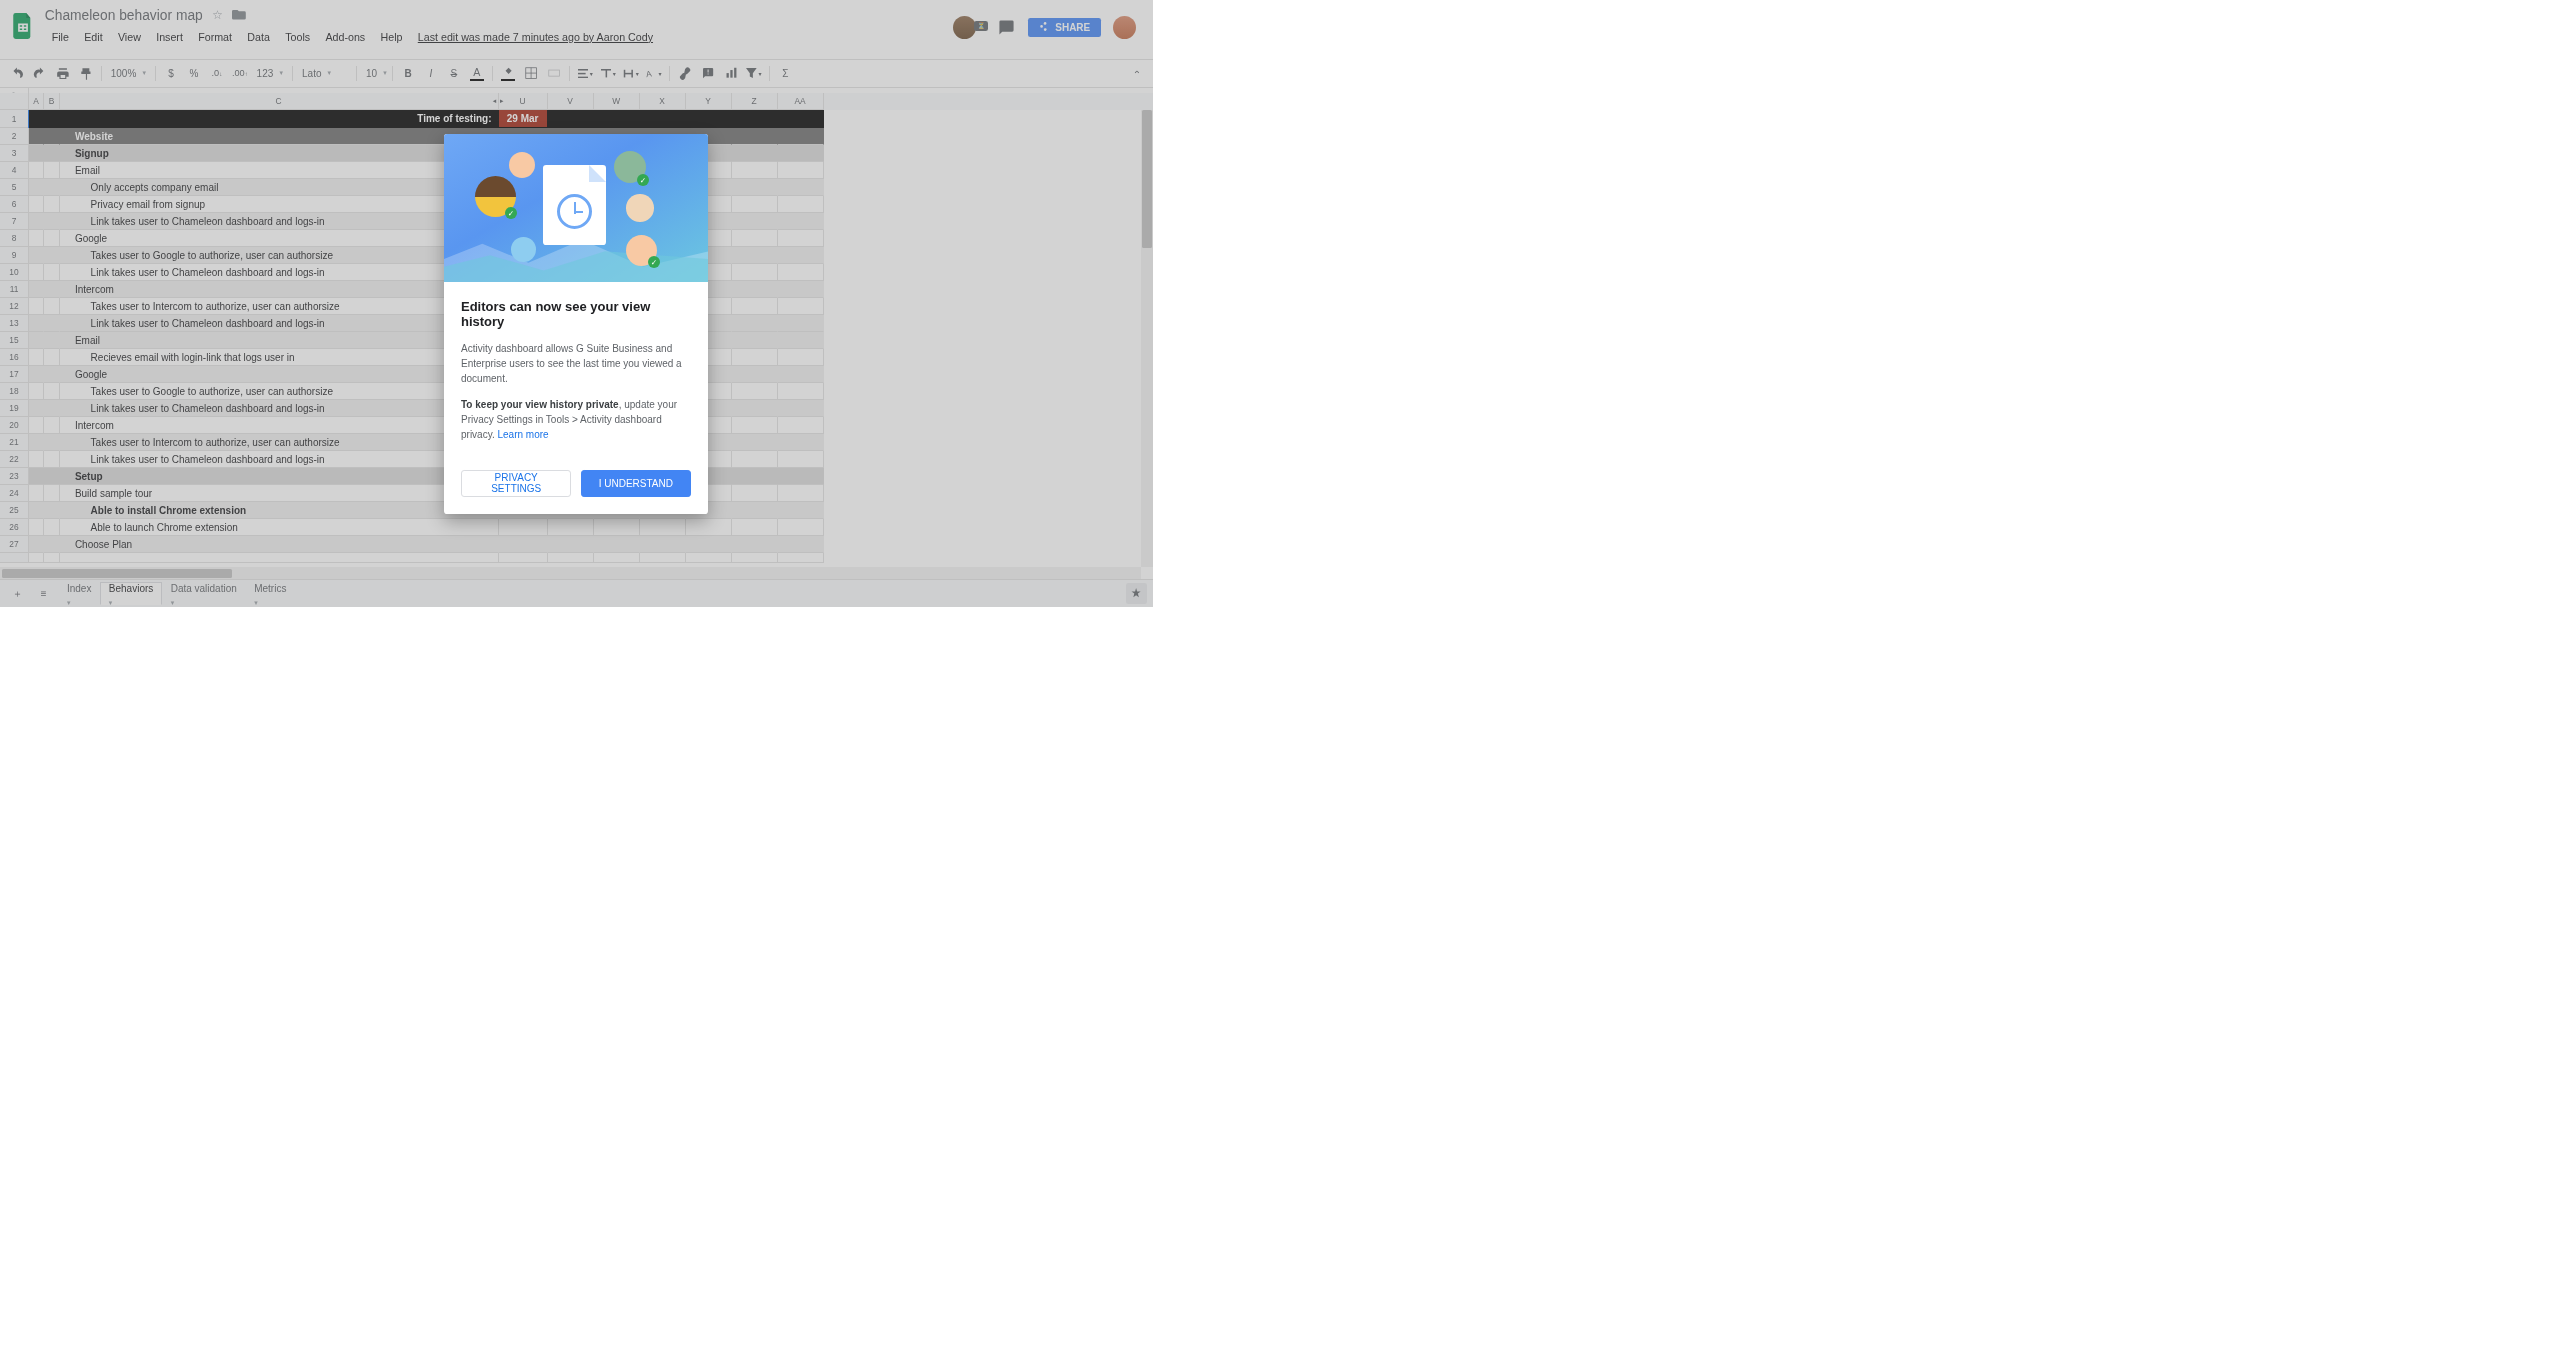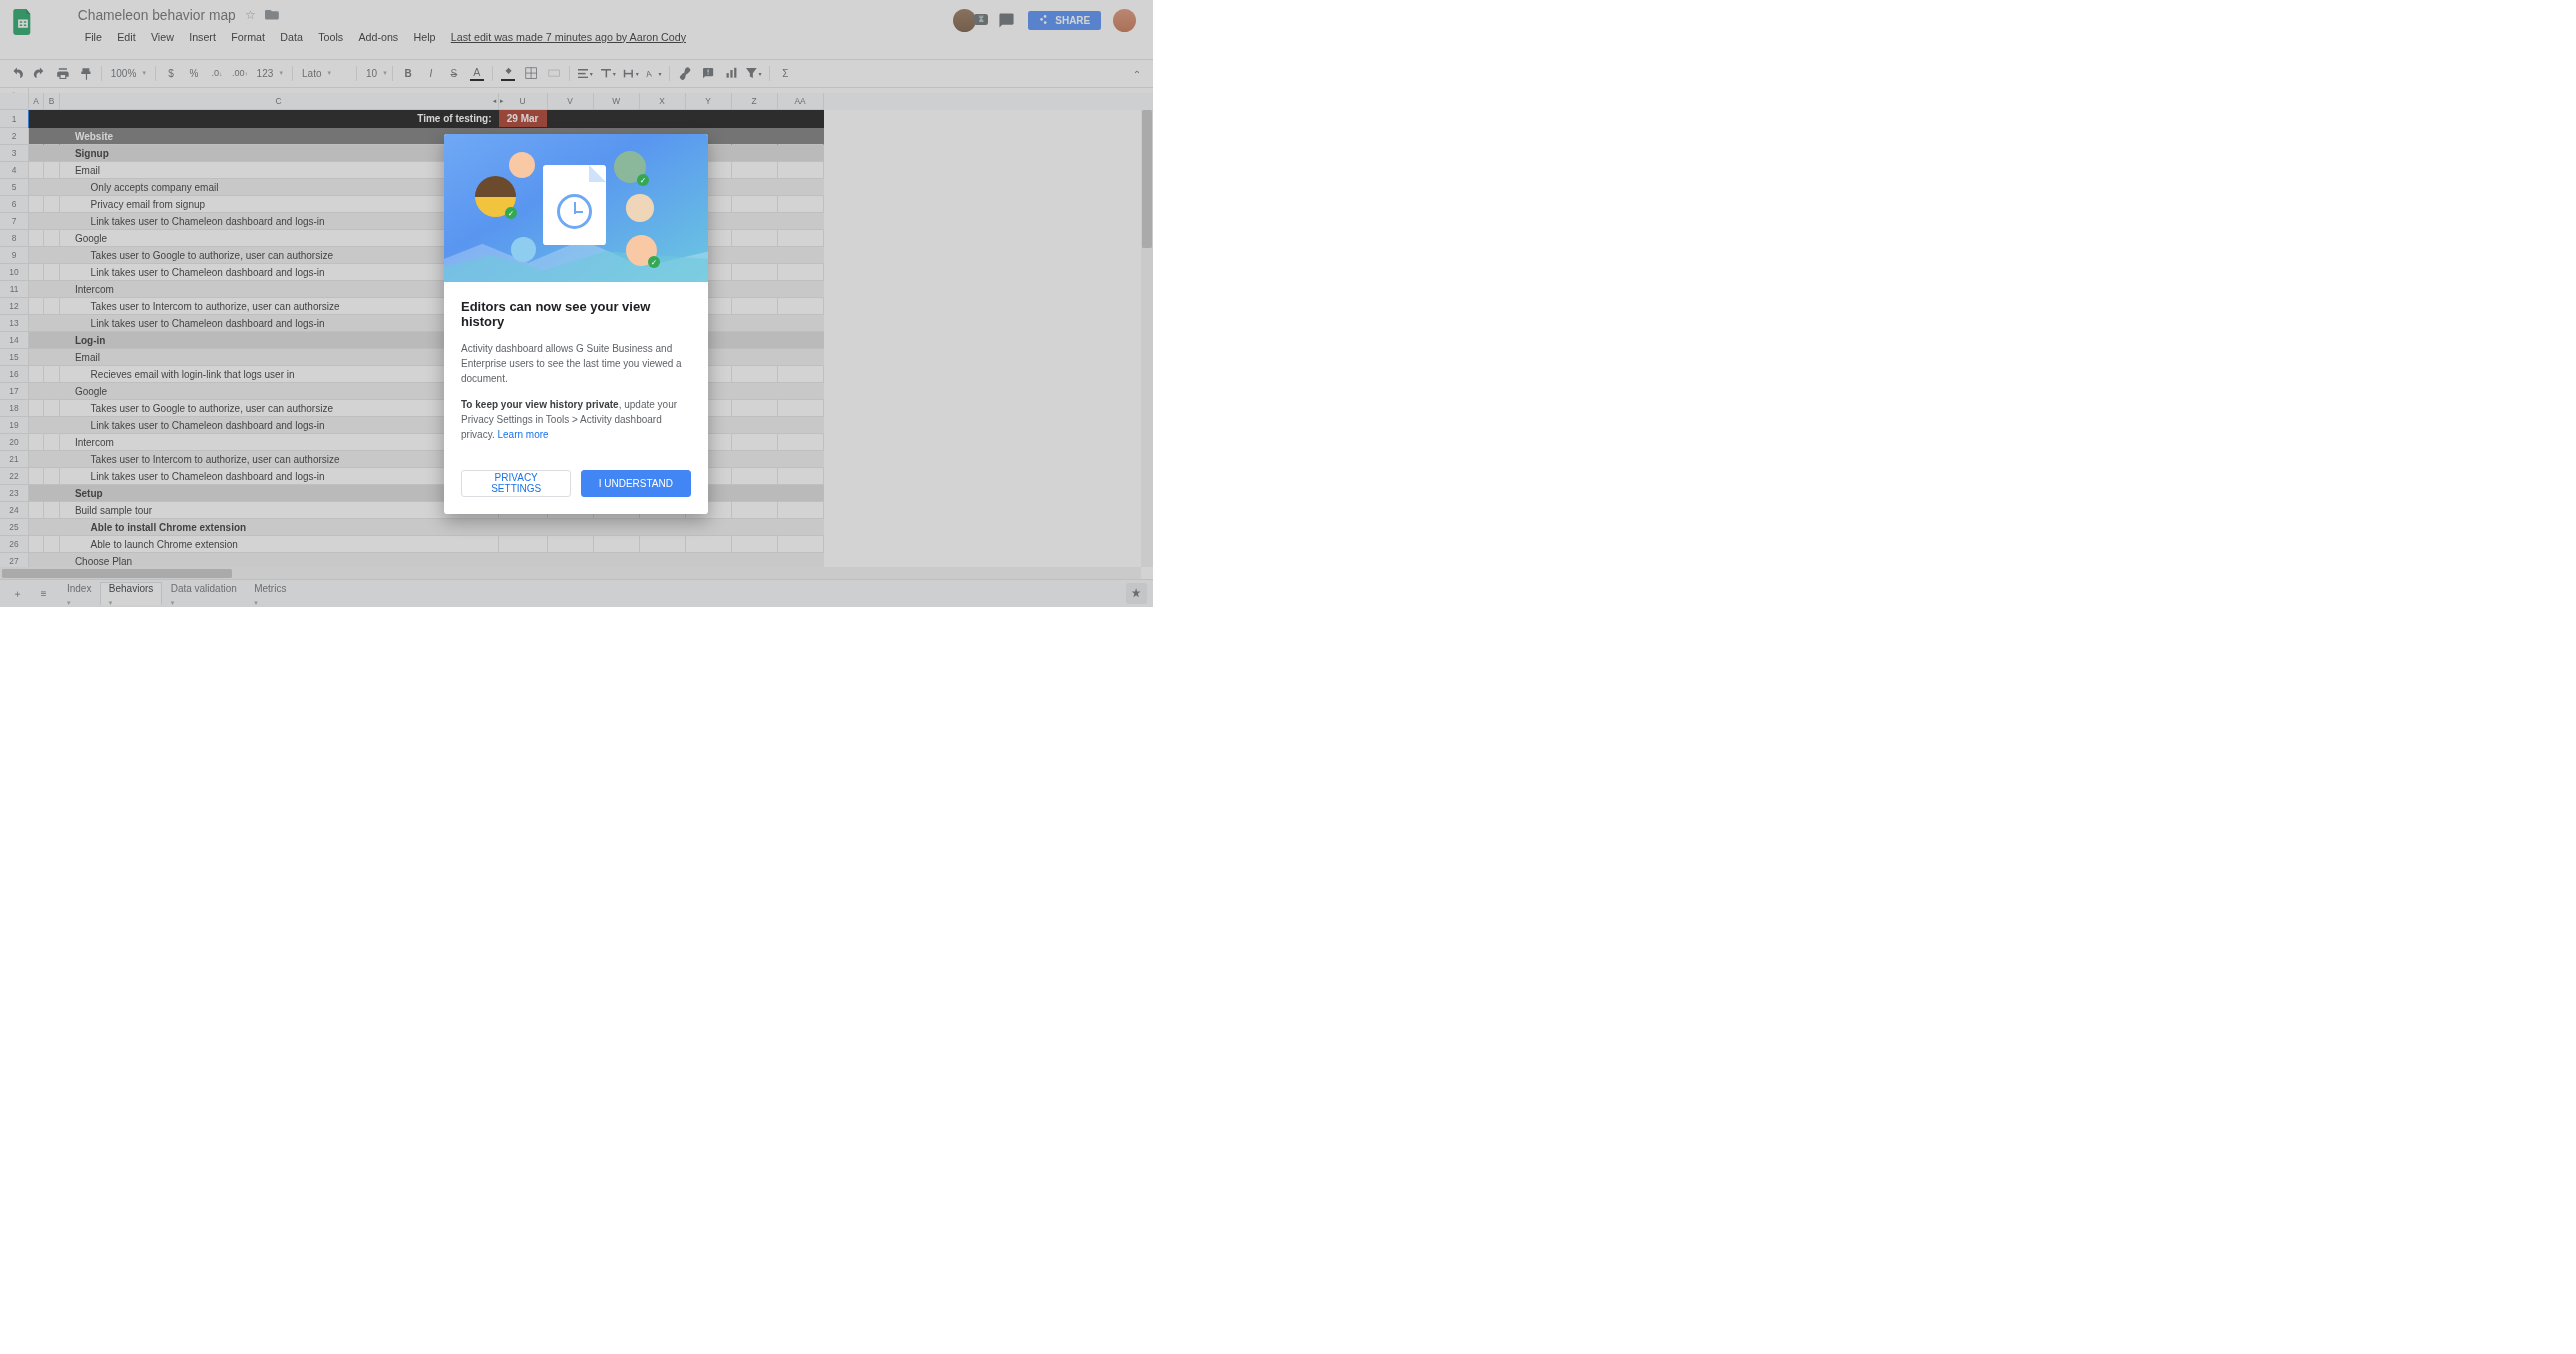--- a/index.html
+++ b/index.html
@@ -1,19 +1,19 @@
 <!DOCTYPE html>
 <html style="font-size:12.2px"><head>
 <meta charset="utf-8">
 <style>
 * { box-sizing: border-box; margin: 0; padding: 0; }
 body { font-family: Arial, sans-serif; font-size: 10px; color: #202124; background: #fff; width: 1153px; height: 607px; position: relative; overflow: hidden; }
 
 
-.doc-header { height: 46px; display: flex; align-items: flex-start; padding: 6.1px 7.7px 0; gap: 33px; }
+.doc-header { height: 46px; display: flex; align-items: center; padding: 6.1px 7.7px 0; }
 .logo { width: 31px; height: 31px; display: flex; align-items: center; justify-content: center; }
 .logo svg { width: 20px; height: 26px; }
 .title-area { flex: 1; padding-left: 6.1px; }
 .title-row { display: flex; align-items: center; gap: 9.2px; height: 18.4px; }
 .doc-title { font-size: 13.8px; color: #5f6368; font-weight: 400; }
 .star-ic, .folder-ic { color: #9aa0a6; font-size: 12.2px; cursor: pointer; }
 .menubar { display: flex; gap: 1.5px; margin-top: 3.1px; }
 .menubar span { padding: 3.1px 6.9px; color: #202124; font-size: 10.7px; cursor: pointer; }
 .last-edit { text-decoration: underline; color: #5f6368; font-size: 10.7px; padding: 3.1px 5.4px; cursor: pointer; }
 .header-right { display: flex; align-items: center; gap: 12.2px; padding-right: 9.2px; padding-top: 3.1px; }
@@ -481,33 +481,20 @@
         <div class="cell c-b"></div>
         <div class="cell c-c" style="padding-left: 31px;">Link takes user to Chameleon dashboard and logs-in</div>
         <div class="cell c-u"></div>
         <div class="cell c-v"></div>
         <div class="cell c-rest"></div>
         <div class="cell c-rest"></div>
         <div class="cell c-rest"></div>
         <div class="cell c-rest"></div>
         <div class="cell c-rest"></div>
       </div>
-      <div class="gr r-lgrey">
-        <div class="rh">14</div>
-        <div class="cell c-a"></div>
-        <div class="cell c-b"></div>
-        <div class="cell c-c" style="padding-left: 15.3px;">Log-in</div>
-        <div class="cell c-u"></div>
-        <div class="cell c-v"></div>
-        <div class="cell c-rest"></div>
-        <div class="cell c-rest"></div>
-        <div class="cell c-rest"></div>
-        <div class="cell c-rest"></div>
-        <div class="cell c-rest"></div>
-      </div>
       <div class="gr r-stripe">
         <div class="rh">15</div>
         <div class="cell c-a"></div>
         <div class="cell c-b"></div>
         <div class="cell c-c" style="padding-left: 15.3px;">Email</div>
         <div class="cell c-u"></div>
         <div class="cell c-v"></div>
         <div class="cell c-rest"></div>
         <div class="cell c-rest"></div>
         <div class="cell c-rest"></div>

